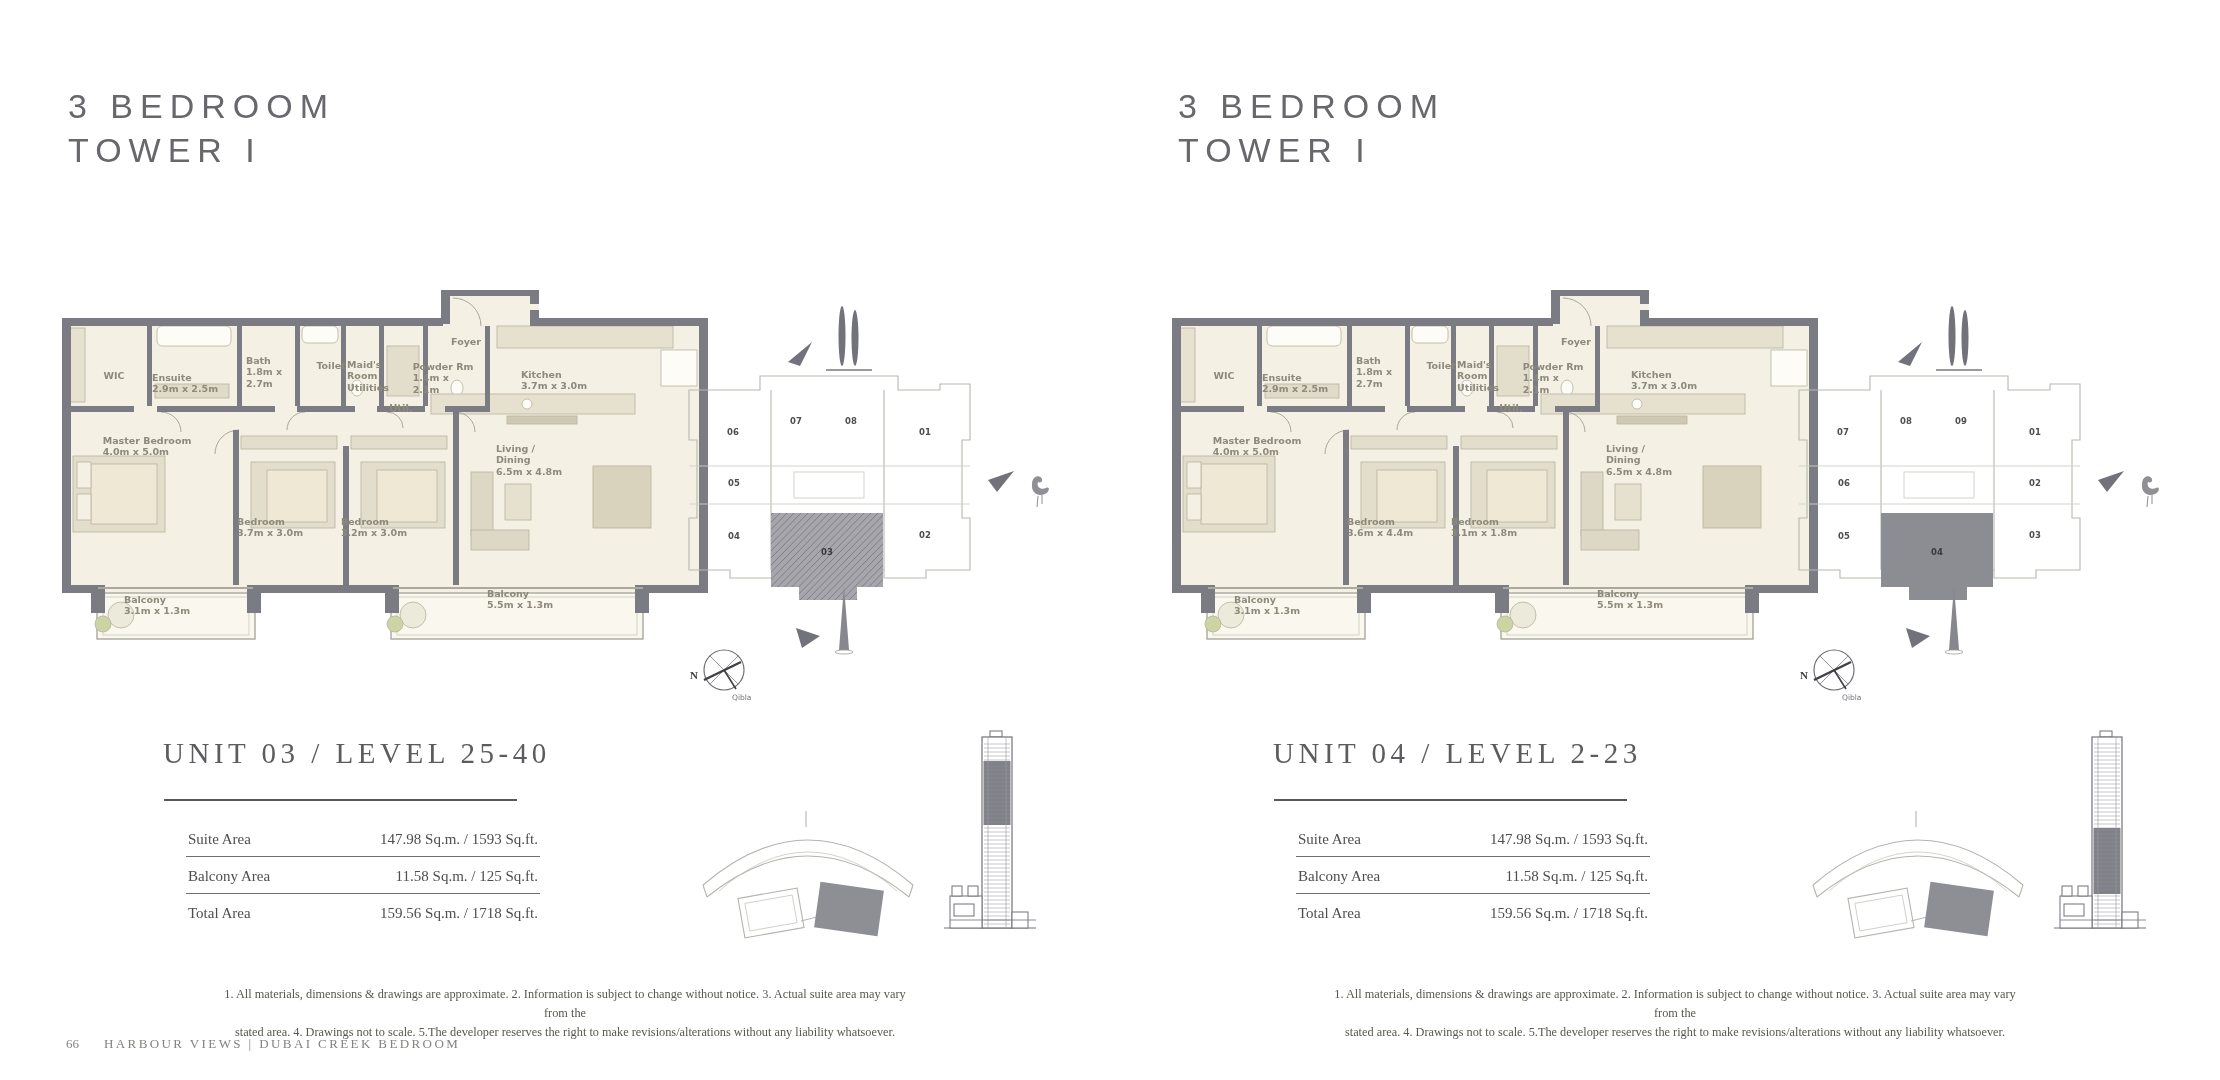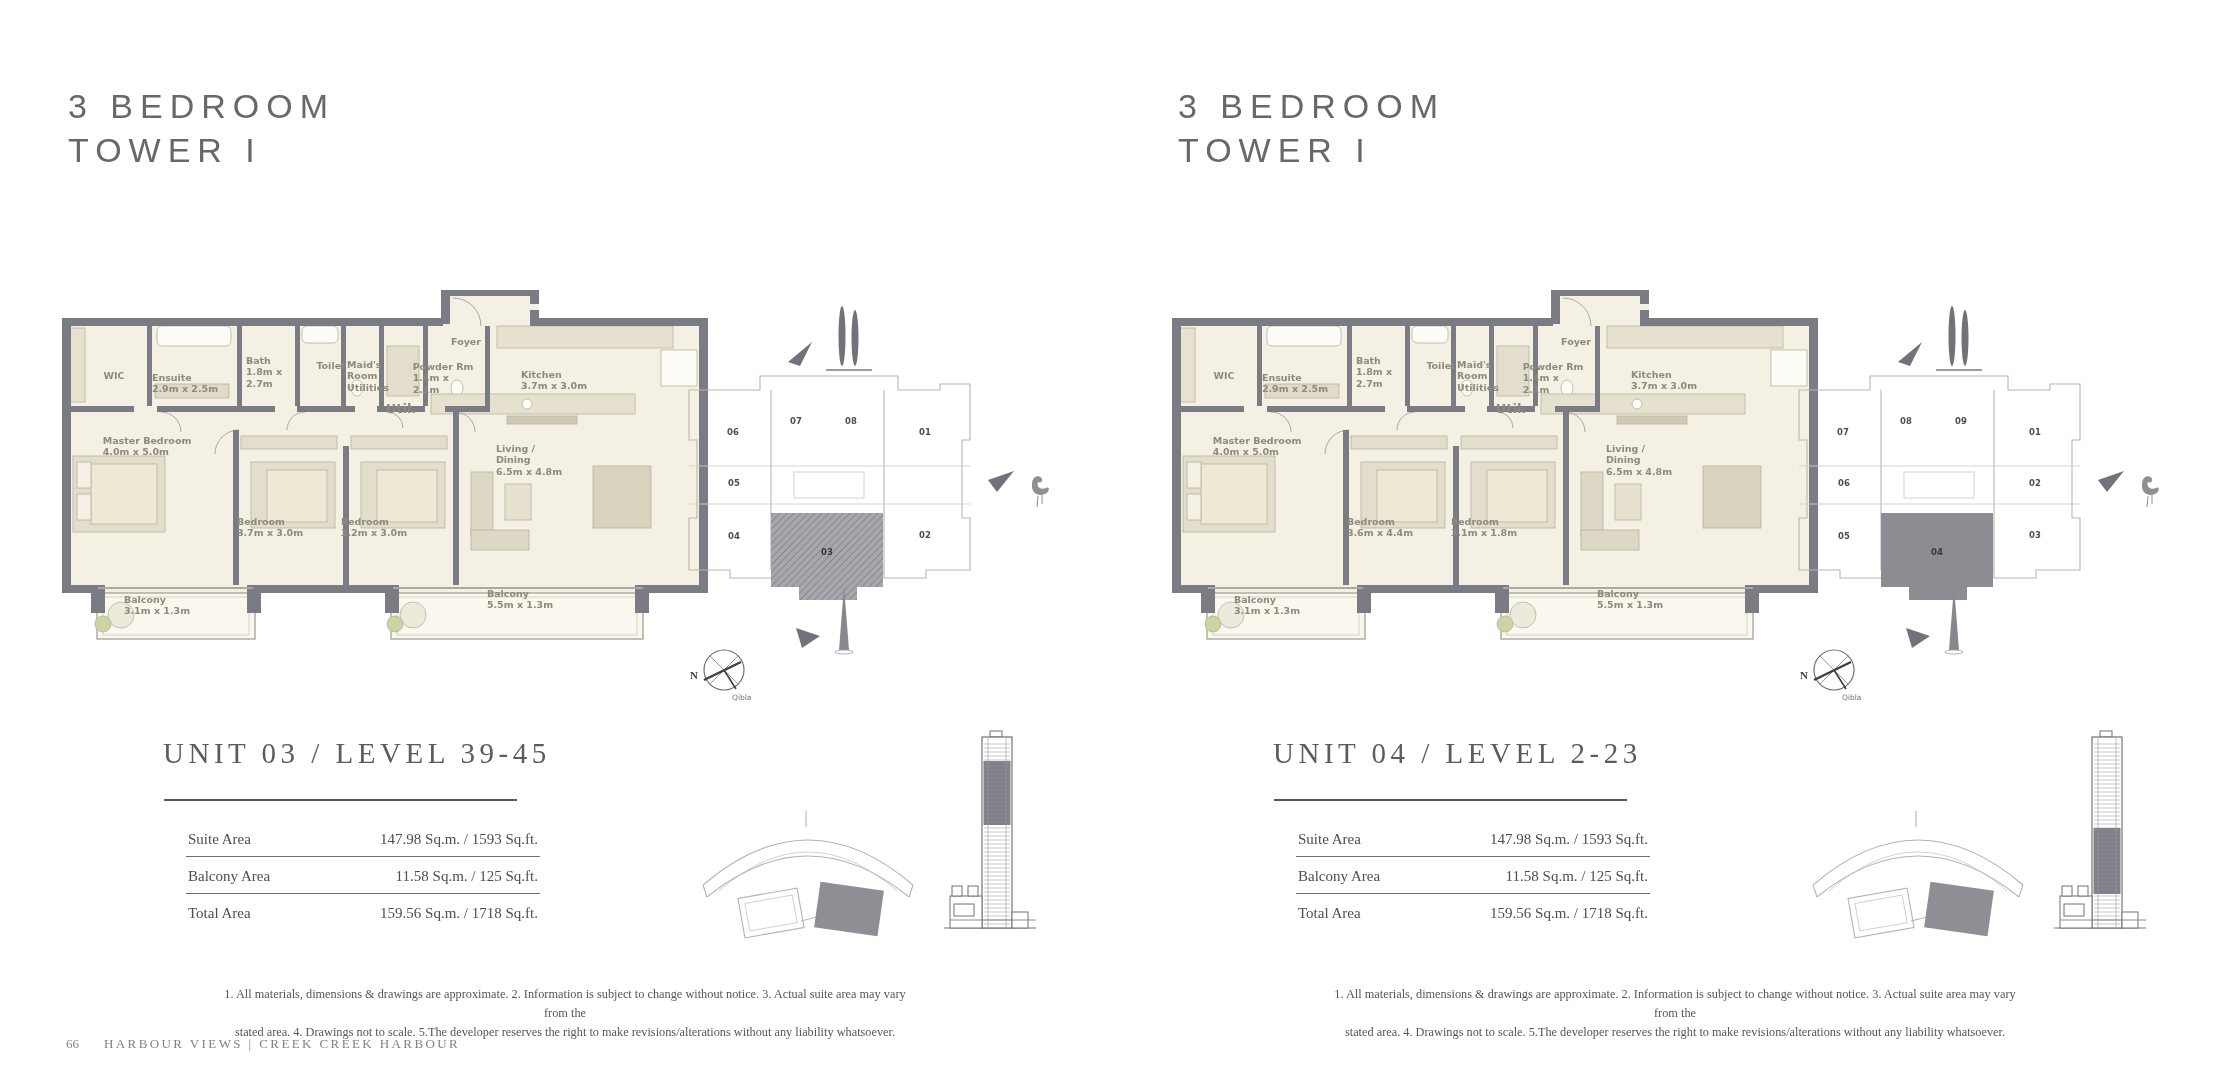--- a/index.html
+++ b/index.html
@@ -8,21 +8,21 @@
   .page{position:absolute;top:0;width:1110px;height:1080px}
 
   .page-title{position:absolute;left:68px;top:84px;font-family:Liberation Sans, sans-serif;
       font-size:34px;letter-spacing:7px;line-height:1.3;color:#67676c;font-weight:400}
 
   .plan-wrap{position:absolute;left:57px;top:288px;width:656px;height:358px}
   .plan-wrap svg{position:absolute;left:0;top:0}
   .plan-labels{position:absolute;left:0;top:0;width:100%;height:100%}
   .plan-label{position:absolute;transform:translate(-50%,-50%);
       font:700 9.5px/1.2 "DejaVu Sans",sans-serif;color:#8d8a7c;white-space:nowrap}
-  .plan-label.small{font-size:13px}
+  .plan-label.small{font-size:10px}
 
   .keyplan{position:absolute;left:676px;top:280px;width:424px;height:434px}
   .kp-unit{font:700 8.5px "DejaVu Sans",sans-serif;fill:#4e4e52}
   .kp-hl-label{font:700 8.5px "DejaVu Sans",sans-serif;fill:#3a3a3e}
   .compass-n{font:700 11px "Liberation Serif",serif;fill:#3f3f44}
   .compass-qibla{font:400 7.5px "DejaVu Sans",sans-serif;fill:#72727a}
 
   .unit-heading{position:absolute;left:163px;top:737px;font-family:"Liberation Serif",serif;
       font-size:29px;letter-spacing:4.5px;color:#5c5c60;font-weight:400}
   .heading-rule{position:absolute;left:164px;top:799px;width:353px;height:2px;background:#58585c}
@@ -295,21 +295,21 @@
           <circle r="20" fill="none" stroke="#6f6f75" stroke-width="1.2"></circle>
           <path d="M-14,-14 L14,14 M14,-14 L-14,14" stroke="#8d8d93" stroke-width="0.9" fill="none"></path>
           <path d="M17,-8 L-20,10" stroke="#3f3f44" stroke-width="2.4" fill="none"></path>
           <path d="M0,0 L12,19" stroke="#3f3f44" stroke-width="1.6" fill="none"></path>
           <text class="compass-n" x="-34" y="9">N</text>
           <text class="compass-qibla" x="8" y="30">Qibla</text>
         </g>
       </svg>
     </div>
 
-    <div class="unit-heading">UNIT 03 / LEVEL 39-45</div>
+    <div class="unit-heading">UNIT 03 / LEVEL 25-40</div>
     <div class="heading-rule"></div>
     <div class="area-table">
       <div class="trow sep">
         <span>Suite Area</span>
         <span>147.98 Sq.m. / 1593 Sq.ft.</span>
       </div>
       <div class="trow sep">
         <span>Balcony Area</span>
         <span>11.58 Sq.m. / 125 Sq.ft.</span>
       </div>
@@ -405,21 +405,21 @@
       </svg>
     </div>
 
     <div class="disclaimer">
       <div>1. All materials, dimensions &amp; drawings are approximate. 2. Information is subject to change without notice. 3. Actual suite area may vary from the</div>
       <div>stated area. 4. Drawings not to scale. 5.The developer reserves the right to make revisions/alterations without any liability whatsoever.</div>
     </div>
 
     <div class="footer">
       <span class="pagenum">66</span>
-      <span class="brochure">HARBOUR VIEWS | CREEK CREEK HARBOUR</span>
+      <span class="brochure">HARBOUR VIEWS | DUBAI CREEK BEDROOM</span>
     </div>
 
   </div>
 
   <div class="page page--right" style="left: 1110px;">
 
     <div class="page-title">
       <div>3 BEDROOM</div>
       <div>TOWER I</div>
     </div>

